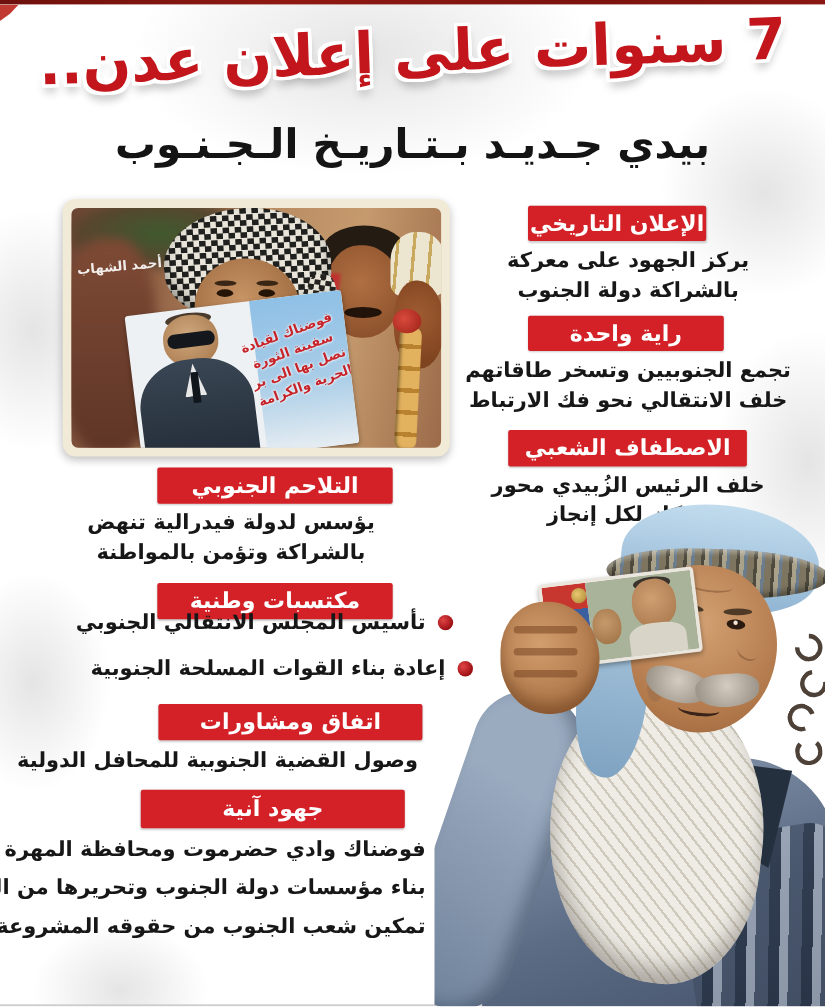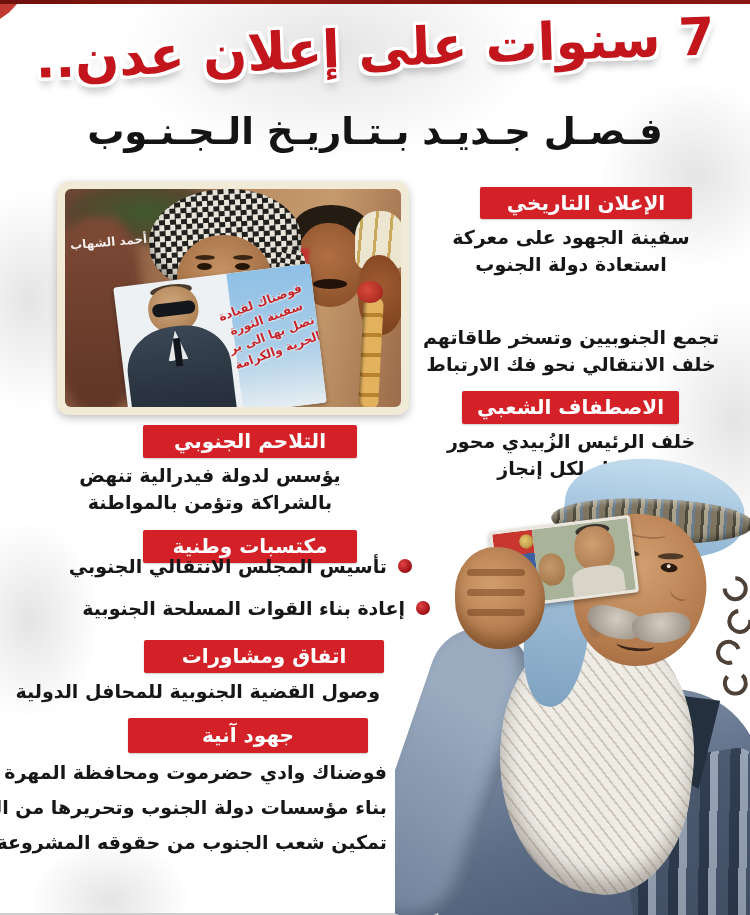--- a/index.html
+++ b/index.html
@@ -152,21 +152,21 @@
   <div class="smudge" style="left:600px;top:80px;width:190px;height:190px;"></div>
   <div class="smudge" style="left:-50px;top:190px;width:160px;height:220px;"></div>
   <div class="smudge" style="left:650px;top:300px;width:170px;height:240px;"></div>
   <div class="smudge" style="left:-40px;top:520px;width:140px;height:200px;"></div>
   <div class="smudge" style="left:30px;top:840px;width:160px;height:120px;"></div>
 
   <div class="top-line"></div>
   <div class="corner-wedge"></div>
 
   <div class="main-title">7 سنوات على إعلان عدن..</div>
-  <div class="sub-title">فـصـل جـديـد بـتـاريـخ الـجـنـوب</div>
+  <div class="sub-title">بيدي جـديـد بـتـاريـخ الـجـنـوب</div>
 
   <div class="photo-frame">
     <div class="photo-inner">
       <div class="ph foliage"></div>
       <div class="ph blur-figure"></div>
       <div class="ph hair2"></div>
       <div class="ph face2"></div>
       <div class="ph stash2"></div>
       <div class="ph cap3"></div>
       <div class="ph face3"></div>
@@ -193,23 +193,24 @@
           <div>فوضناك لقيادة</div>
           <div>سفينة الثورة</div>
           <div>نصل بها الى بر</div>
           <div>الحرية والكرامة</div>
         </div>
       </div>
       <div class="ph photo-watermark">أحمد الشهاب</div>
     </div>
   </div>
 
-  <div class="banner" style="left:480px;top:187px;width:212px;height:32px;line-height:32px;">الإعلان التاريخي</div>
-  <div class="body-txt" style="left:431px;top:224px;width:280px;">سفينة الجهود على معركة استعادة دولة الجنوب</div>
-
+  <div class="banner" style="left:480px;top:187px;width:162px;height:32px;line-height:32px;">الإعلان التاريخي</div>
+  <div class="body-txt" style="left:431px;top:224px;width:280px;">يركز الجهود على معركة بالشراكة دولة الجنوب</div>
+
+  <div class="banner" style="left:480px;top:287px;width:178px;height:32px;line-height:32px;">راية واحدة</div>
   <div class="body-txt" style="left:421px;top:324px;width:300px;">تجمع الجنوبيين وتسخر طاقاتهم خلف الانتقالي نحو فك الارتباط</div>
 
   <div class="banner" style="left:462px;top:391px;width:217px;height:33px;line-height:33px;text-align:center;">الاصطفاف الشعبي</div>
   <div class="body-txt" style="left:431px;top:428px;width:280px;">خلف الرئيس الزُبيدي محور ارتكاز لكل إنجاز</div>
 
   <div class="banner" style="left:143px;top:425px;width:214px;height:33px;line-height:33px;">التلاحم الجنوبي</div>
   <div class="body-txt" style="left:60px;top:462px;width:300px;">يؤسس لدولة فيدرالية تنهض بالشراكة وتؤمن بالمواطنة</div>
 
   <div class="banner" style="left:143px;top:530px;width:214px;height:33px;line-height:33px;">مكتسبات وطنية</div>
   <div class="bullet-row" style="top:555px;right:338px;">

